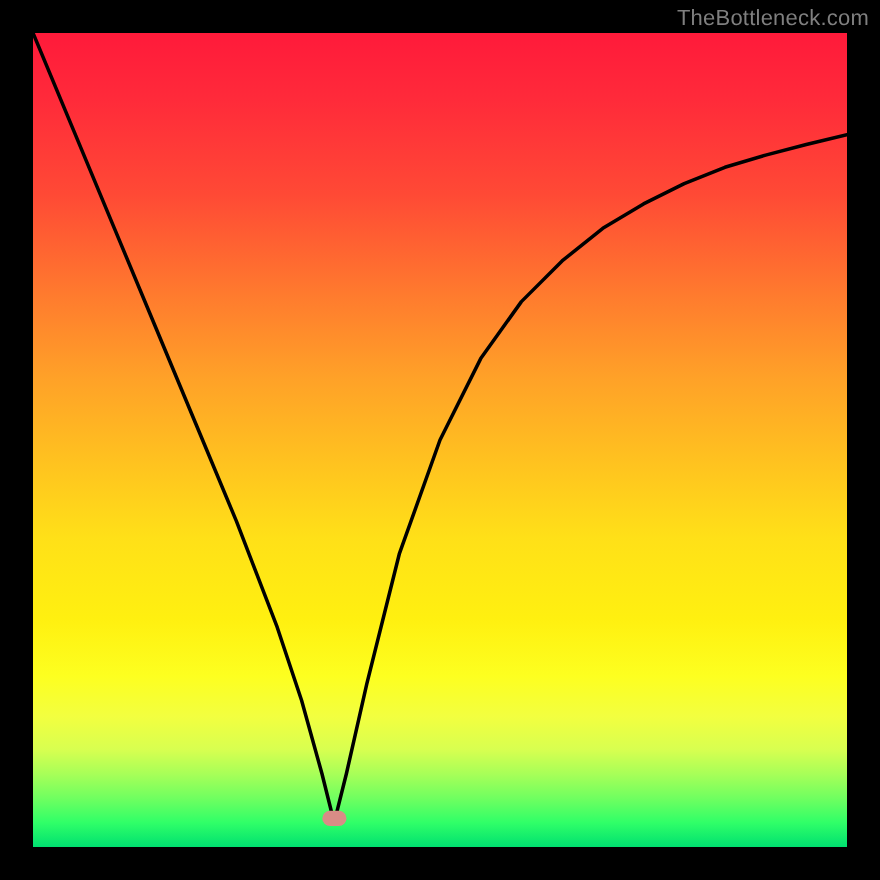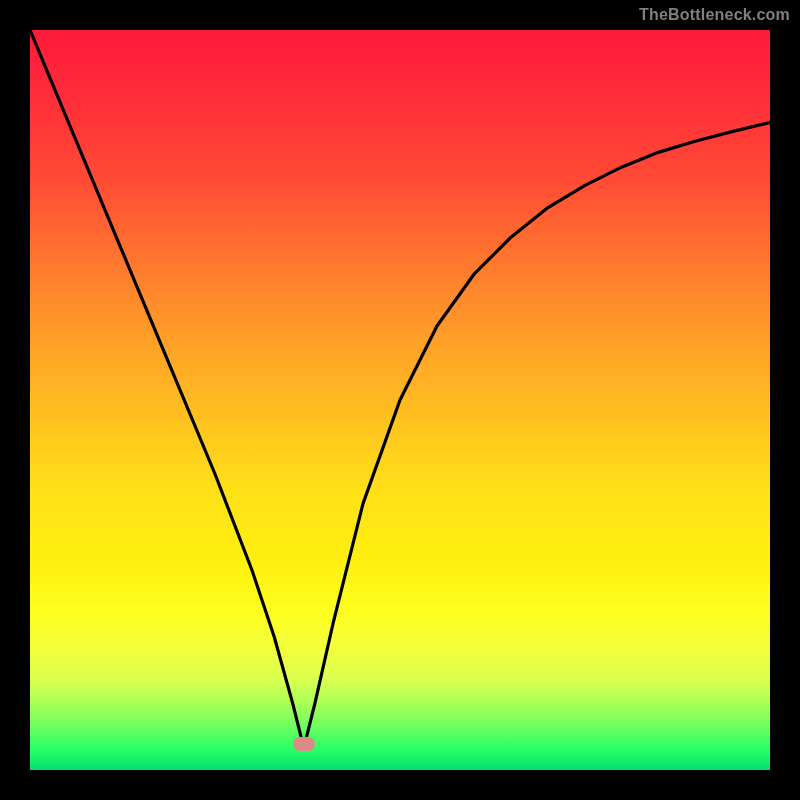--- a/index.html
+++ b/index.html
@@ -45,22 +45,22 @@
     position: absolute;
     left: 0; top: 0;
     width: 740px;
     height: 740px;
   }
   .watermark {
     position: absolute;
     top: 6px;
     right: 10px;
     color: #7f7f7f;
-    font-size: 16px;
-    font-weight: 700;
+    font-size: 20px;
+    font-weight: 400;
     letter-spacing: 0.2px;
     z-index: 5;
   }
   .marker {
     position: absolute;
     width: 22px;
     height: 14px;
     background: #d98c86;
     border-radius: 9px;
     transform: translate(-50%, -50%);

